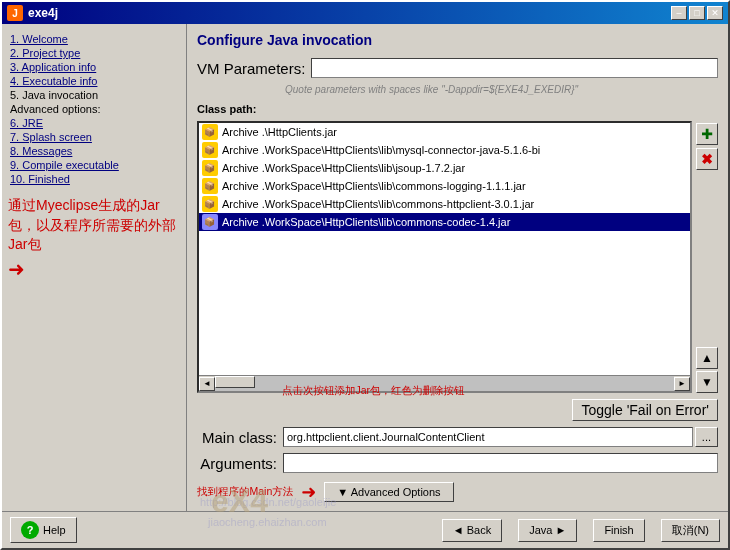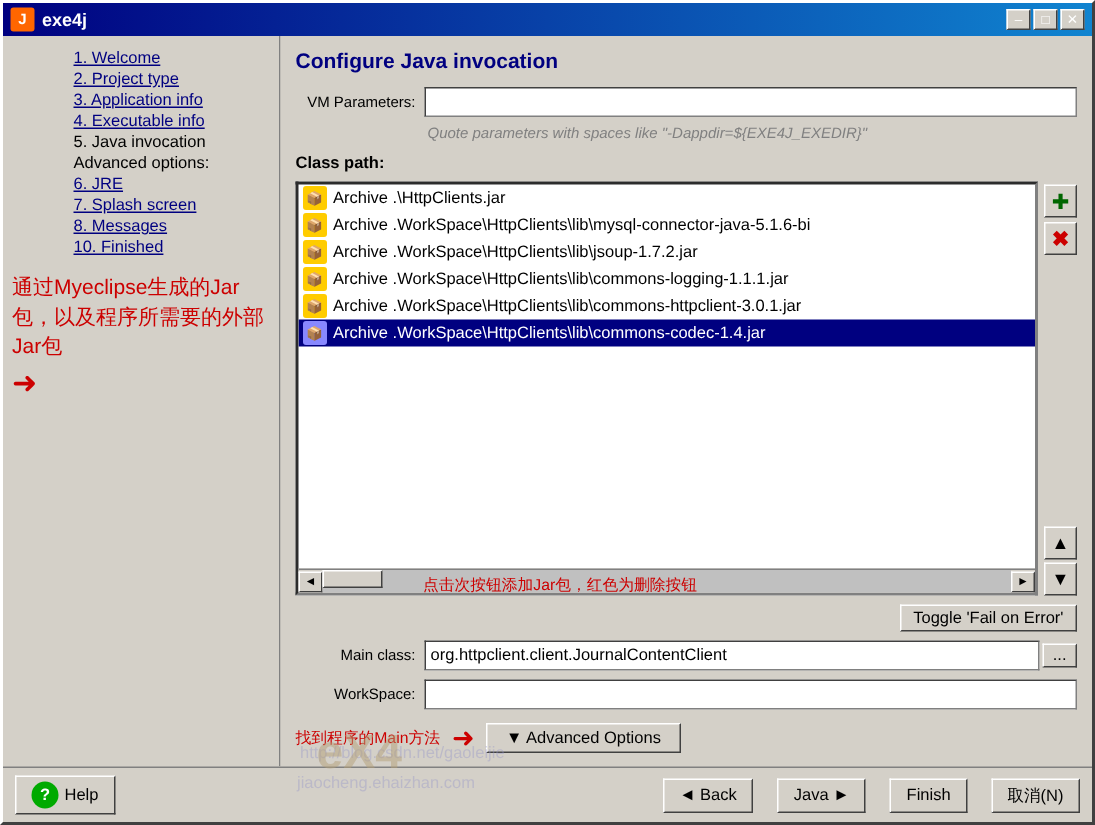--- a/index.html
+++ b/index.html
@@ -86,21 +86,20 @@
       border-right: 1px solid #808080;
       padding: 8px 6px;
       overflow-y: auto;
       font-size: 11px;
     }
     .sidebar-item {
       padding: 1px 2px;
       cursor: pointer;
       color: #000080;
       text-decoration: underline;
-      margin-left: 39px;
     }
     .sidebar-item.active {
       font-weight: normal;
       color: #000000;
       text-decoration: none;
     }
     .sidebar-item.plain {
       color: #000000;
       text-decoration: none;
     }
@@ -128,21 +127,21 @@
     }
 
     .form-row {
       display: flex;
       align-items: center;
       gap: 6px;
     }
     .form-label {
       min-width: 80px;
       text-align: right;
-      font-size: 10px;
+      font-size: 15px;
     }
     .form-input {
       flex: 1;
       height: 20px;
       background: white;
       border: 1px solid #808080;
       border-top-color: #404040;
       border-left-color: #404040;
       padding: 1px 3px;
       font-size: 11px;
@@ -245,21 +244,21 @@
     .toggle-btn-row {
       display: flex;
       justify-content: flex-end;
     }
     .toggle-btn {
       padding: 2px 8px;
       background: #d4d0c8;
       border: 1px solid #fff;
       border-right-color: #404040;
       border-bottom-color: #404040;
-      font-size: 11px;
+      font-size: 14px;
       cursor: pointer;
     }
 
     
     .footer {
       display: flex;
       align-items: center;
       justify-content: space-between;
       padding: 5px 8px;
       background: #d4d0c8;
@@ -305,21 +304,21 @@
       bottom: 40px;
       left: 198px;
       color: rgba(150,150,200,0.4);
       font-size: 11px;
       pointer-events: none;
     }
 
     .watermark2 {
       position: absolute;
       bottom: 20px;
-      left: 196px;
+      left: 206px;
       color: rgba(150,150,200,0.4);
       font-size: 11px;
       pointer-events: none;
     }
 
     .corner-logo {
       position: absolute;
       bottom: 28px;
       left: 209px;
       font-size: 32px;
@@ -331,21 +330,20 @@
       left: 280px;
       bottom: 150px;
       color: #cc0000;
       font-size: 10.5px;
       line-height: 1.4;
     }
 
     .input-with-btn {
       display: flex;
       gap: 2px;
-      align-items: center;
     }
     .small-btn {
       padding: 1px 6px;
       background: #d4d0c8;
       border: 1px solid #fff;
       border-right-color: #404040;
       border-bottom-color: #404040;
       font-size: 11px;
       cursor: pointer;
       white-space: nowrap;
@@ -375,20 +373,21 @@
     <div class="sidebar">
       <div class="sidebar-item link">1.  Welcome</div>
       <div class="sidebar-item link">2.  Project type</div>
       <div class="sidebar-item link">3.  Application info</div>
       <div class="sidebar-item link">4.  Executable info</div>
       <div class="sidebar-item active">5.  Java invocation</div>
       <div class="sidebar-item plain">Advanced options:</div>
       <div class="sidebar-item link">6.  JRE</div>
       <div class="sidebar-item link">7.  Splash screen</div>
       <div class="sidebar-item link">8.  Messages</div>
+      <div class="sidebar-item link">9.  Compile executable</div>
       <div class="sidebar-item link">10. Finished</div>
 
       <div style="margin-top:10px; position:relative;">
         <div style="color:#cc0000; font-size:14px; line-height:1.4;">通过Myeclipse生成的Jar包，以及程序所需要的外部Jar包</div>
         <div style="color:#cc0000; font-size:20px; margin-top:2px;">➜</div>
       </div>
     </div>
 
     <div class="right-panel">
       <div class="panel-title">Configure Java invocation</div>
@@ -457,21 +456,21 @@
 
       <div class="form-row">
         <span class="form-label">Main class:</span>
         <div class="input-with-btn" style="flex:1;">
           <input class="form-input" type="text" style="flex: 1 1 0%;" value="org.httpclient.client.JournalContentClient">
           <button class="small-btn">...</button>
         </div>
       </div>
 
       <div class="form-row">
-        <span class="form-label">WorkSpace:</span>
+        <span class="form-label">Arguments:</span>
         <input class="form-input" type="text" style="">
       </div>
 
       <div style="display:flex; align-items:center; gap:8px; margin-top:2px;">
         <div style="color:#cc0000; font-size:10.5px;">找到程序的Main方法</div>
         <div style="color:#cc0000; font-size:18px;">➜</div>
         <button class="foot-btn" style="padding:3px 12px;">▼  Advanced Options</button>
       </div>
 
     </div>

